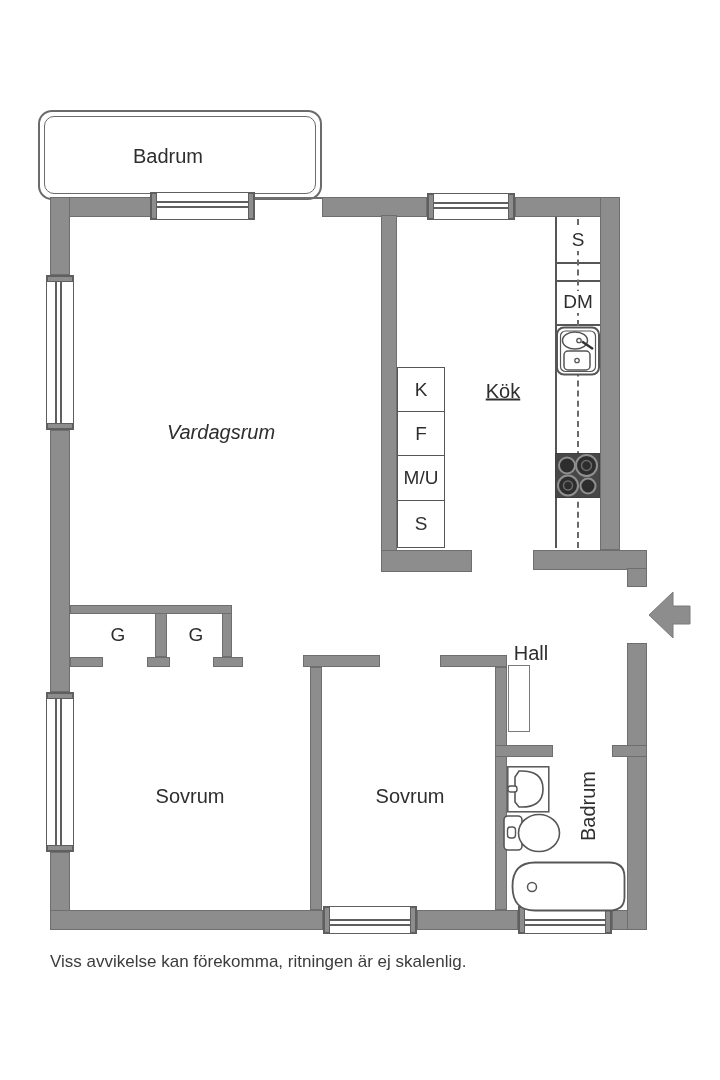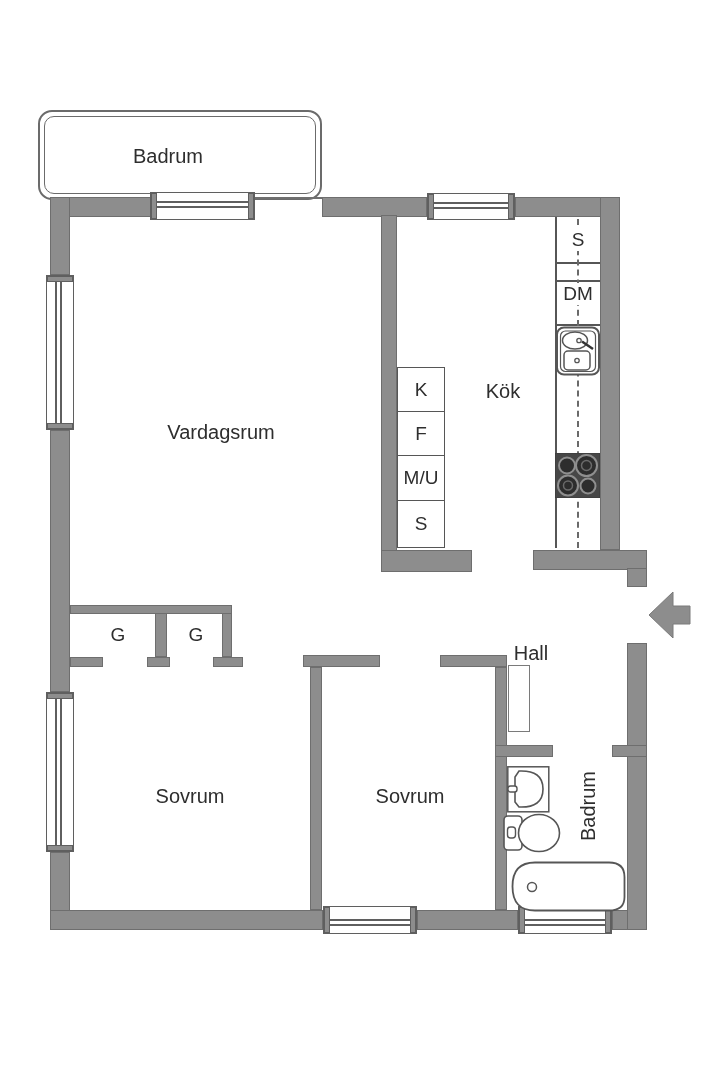--- a/index.html
+++ b/index.html
@@ -116,21 +116,21 @@
   <div class="cab" style="left:397px;top:499.5px;width:48px;height:48px;">
       <span>S</span>
     </div>
 
   <div class="cline" style="left:555px;top:217px;width:1.5px;height:331px;"></div>
   <div class="cline" style="left:555px;top:262px;width:45px;height:1.5px;"></div>
   <div class="cline" style="left:555px;top:280px;width:45px;height:1.5px;"></div>
   <div class="cline" style="left:555px;top:324px;width:45px;height:1.5px;"></div>
   <div class="dash" style="left:577px;top:219px;height:329px;"></div>
   <div class="clabel" style="left:578px;top:240px;">S</div>
-  <div class="clabel" style="left:578px;top:294px;text-align:right;">DM</div>
+  <div class="clabel" style="left:578px;top:302px;text-align:right;">DM</div>
 
   <svg class="fixture" style="left:555px;top:326px;" width="46" height="51" viewBox="0 0 46 51">
     <rect x="2" y="1.5" width="42" height="47" rx="7" fill="#ffffff" stroke="#565656" stroke-width="2"></rect>
     <rect x="5.5" y="5" width="35" height="40.5" rx="5" fill="none" stroke="#565656" stroke-width="1.2"></rect>
     <ellipse cx="20" cy="14.5" rx="12.5" ry="8.5" fill="none" stroke="#565656" stroke-width="1.5"></ellipse>
     <circle cx="24" cy="14.5" r="2.2" fill="none" stroke="#565656" stroke-width="1.3"></circle>
     <line x1="27" y1="15.5" x2="38" y2="23" stroke="#333333" stroke-width="2.5"></line>
     <rect x="9" y="25" width="26" height="19" rx="4" fill="none" stroke="#565656" stroke-width="1.5"></rect>
     <circle cx="22" cy="34.5" r="2.2" fill="none" stroke="#565656" stroke-width="1.3"></circle>
   </svg>
@@ -159,23 +159,24 @@
   </svg>
   <svg class="fixture" style="left:511px;top:861px;" width="115" height="51" viewBox="0 0 115 51">
     <path d="M 24 1.5 L 98 1.5 Q 113.5 1.5 113.5 16 L 113.5 36 Q 113.5 49.5 98 49.5 L 24 49.5 Q 1.5 49.5 1.5 25.5 Q 1.5 1.5 24 1.5 Z" fill="#ffffff" stroke="#565656" stroke-width="1.8"></path>
     <circle cx="21" cy="26" r="4.5" fill="none" stroke="#565656" stroke-width="1.5"></circle>
   </svg>
 
   <svg class="fixture" style="left:649px;top:592px;" width="42" height="46" viewBox="0 0 42 46">
     <polygon points="0,23 24,0 24,14 41,14 41,32 24,32 24,46" fill="#8d8d8d" stroke="#7a7a7a" stroke-width="1"></polygon>
   </svg>
 
-  <div class="room-label" style="left:221px;top:432px;">Vardagsrum</div>
-  <div class="room-label" style="left:503px;top:391px;">Kök</div>
+  <div class="room-label" style="left:221px;top:432px;font-style:italic;">Vardagsrum</div>
+  <div class="room-label" style="left:503px;top:391px;text-decoration:underline;">Kök</div>
   <div class="room-label" style="left:531px;top:653px;">Hall</div>
   <div class="room-label" style="left:190px;top:796px;">Sovrum</div>
   <div class="room-label" style="left:410px;top:796px;">Sovrum</div>
   <div class="vert-label" style="left:588px;top:806px;">Badrum</div>
   <div class="room-label" style="left:118px;top:635px;font-size:19px;">G</div>
   <div class="room-label" style="left:196px;top:635px;font-size:19px;">G</div>
 
+  <div id="caption">Viss avvikelse kan förekomma, ritningen är ej skalenlig.</div>
 
 </div>
 
 </body></html>

